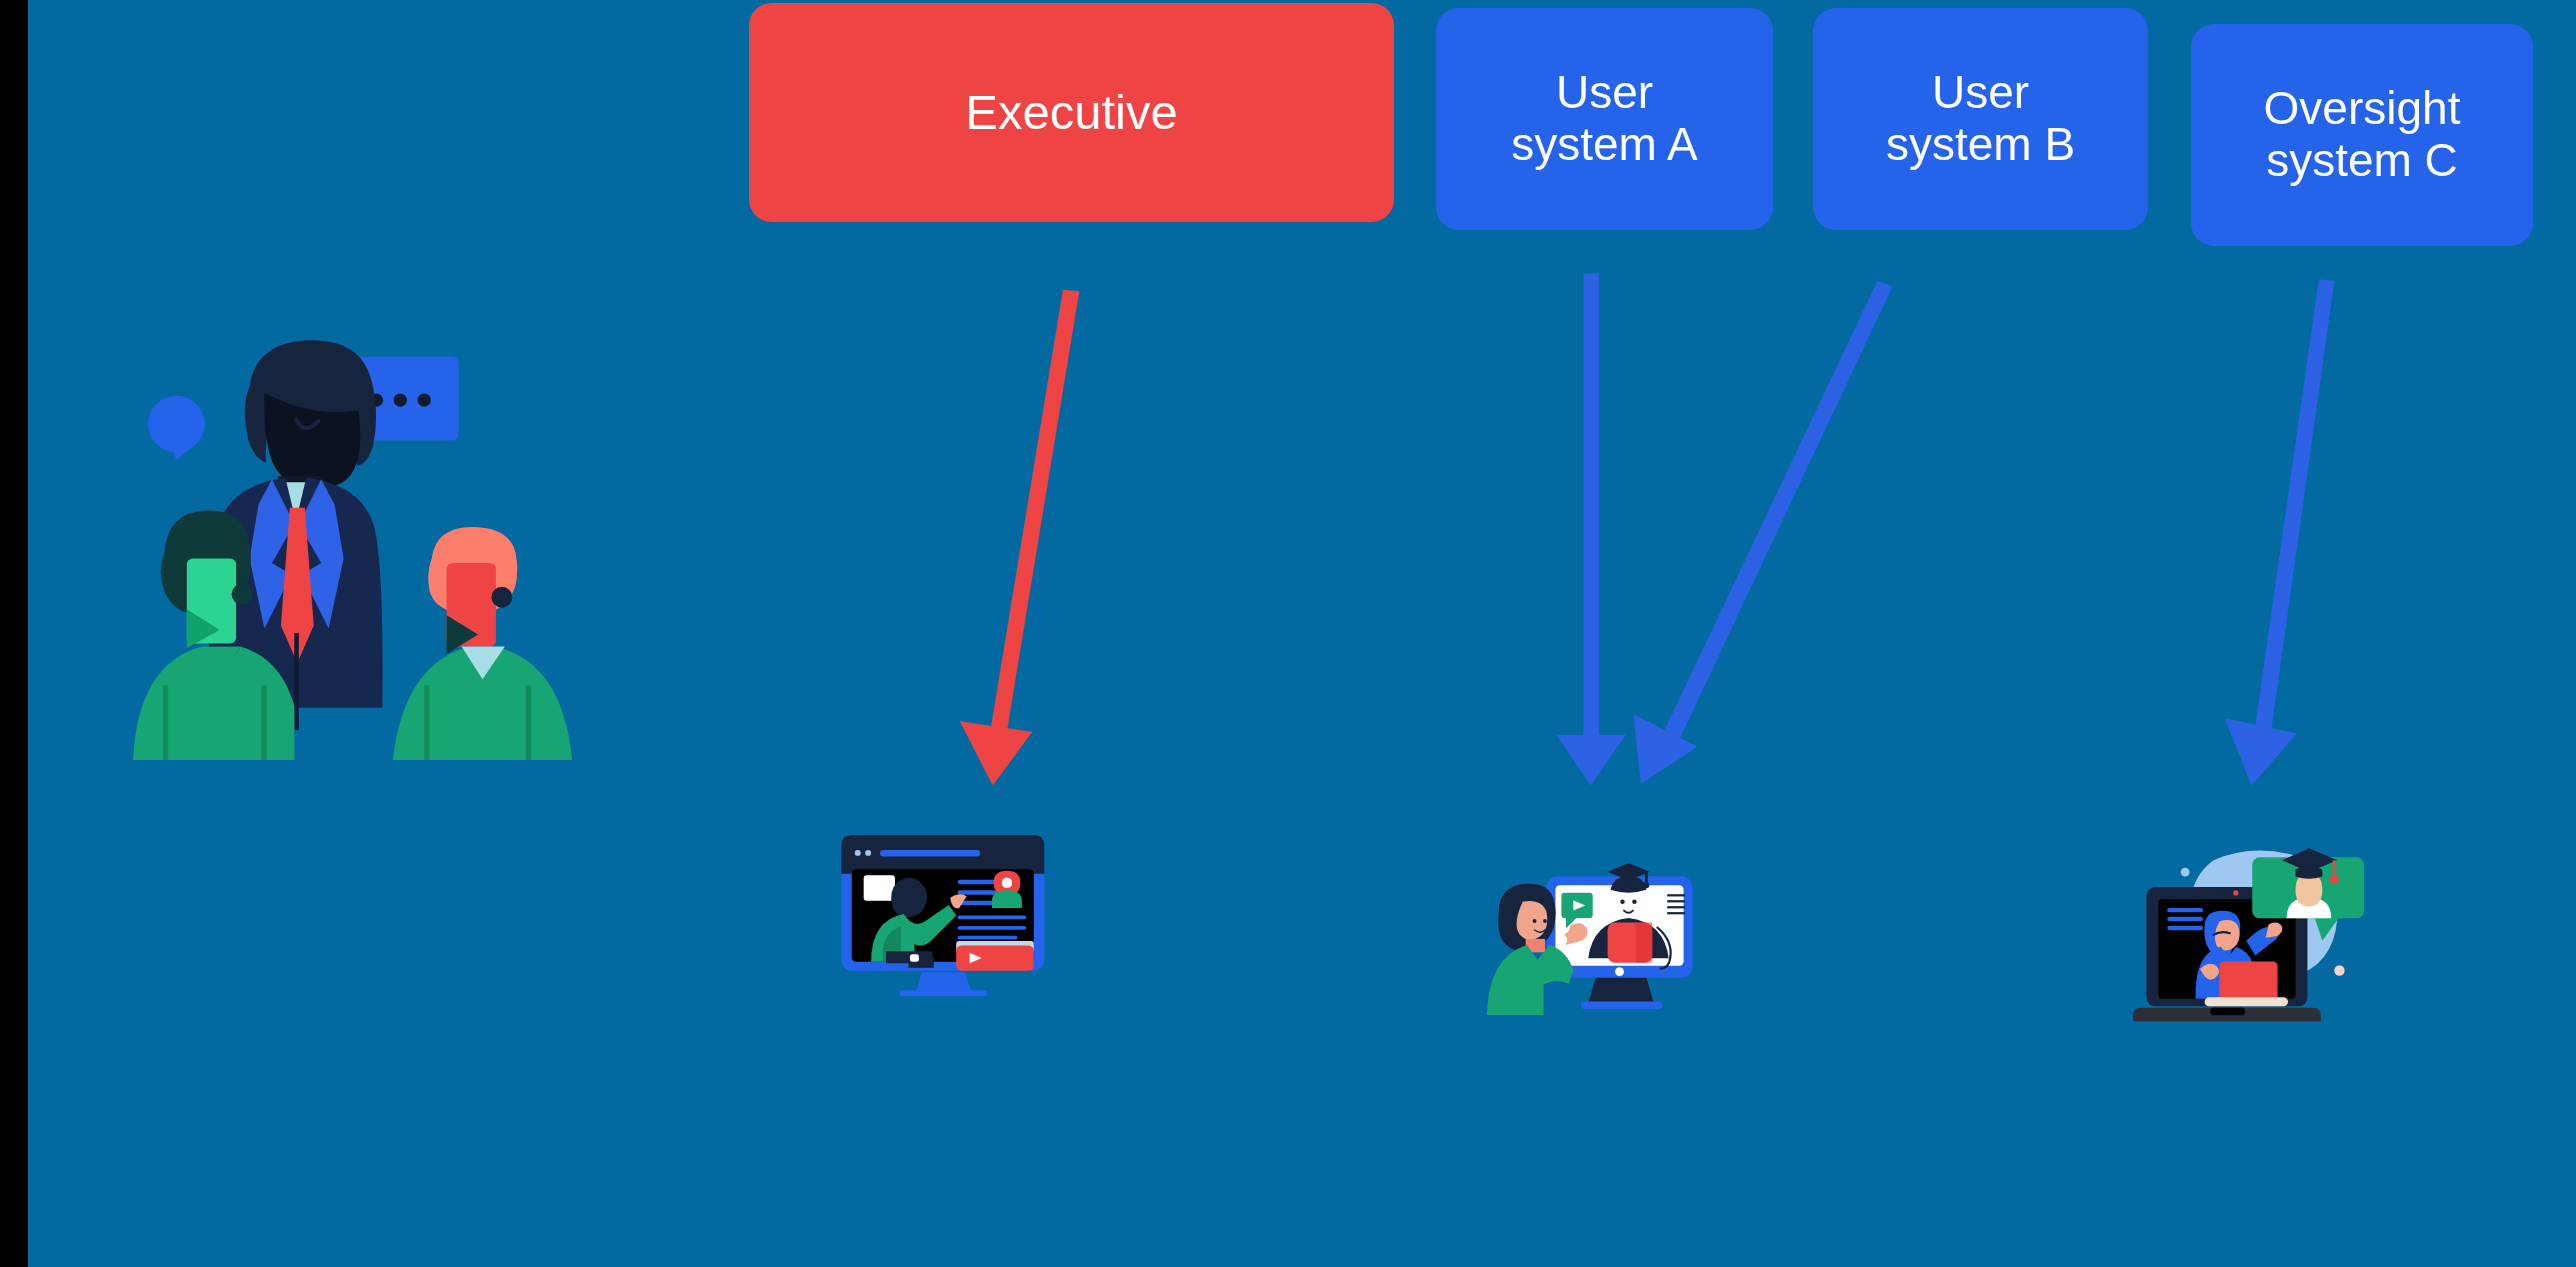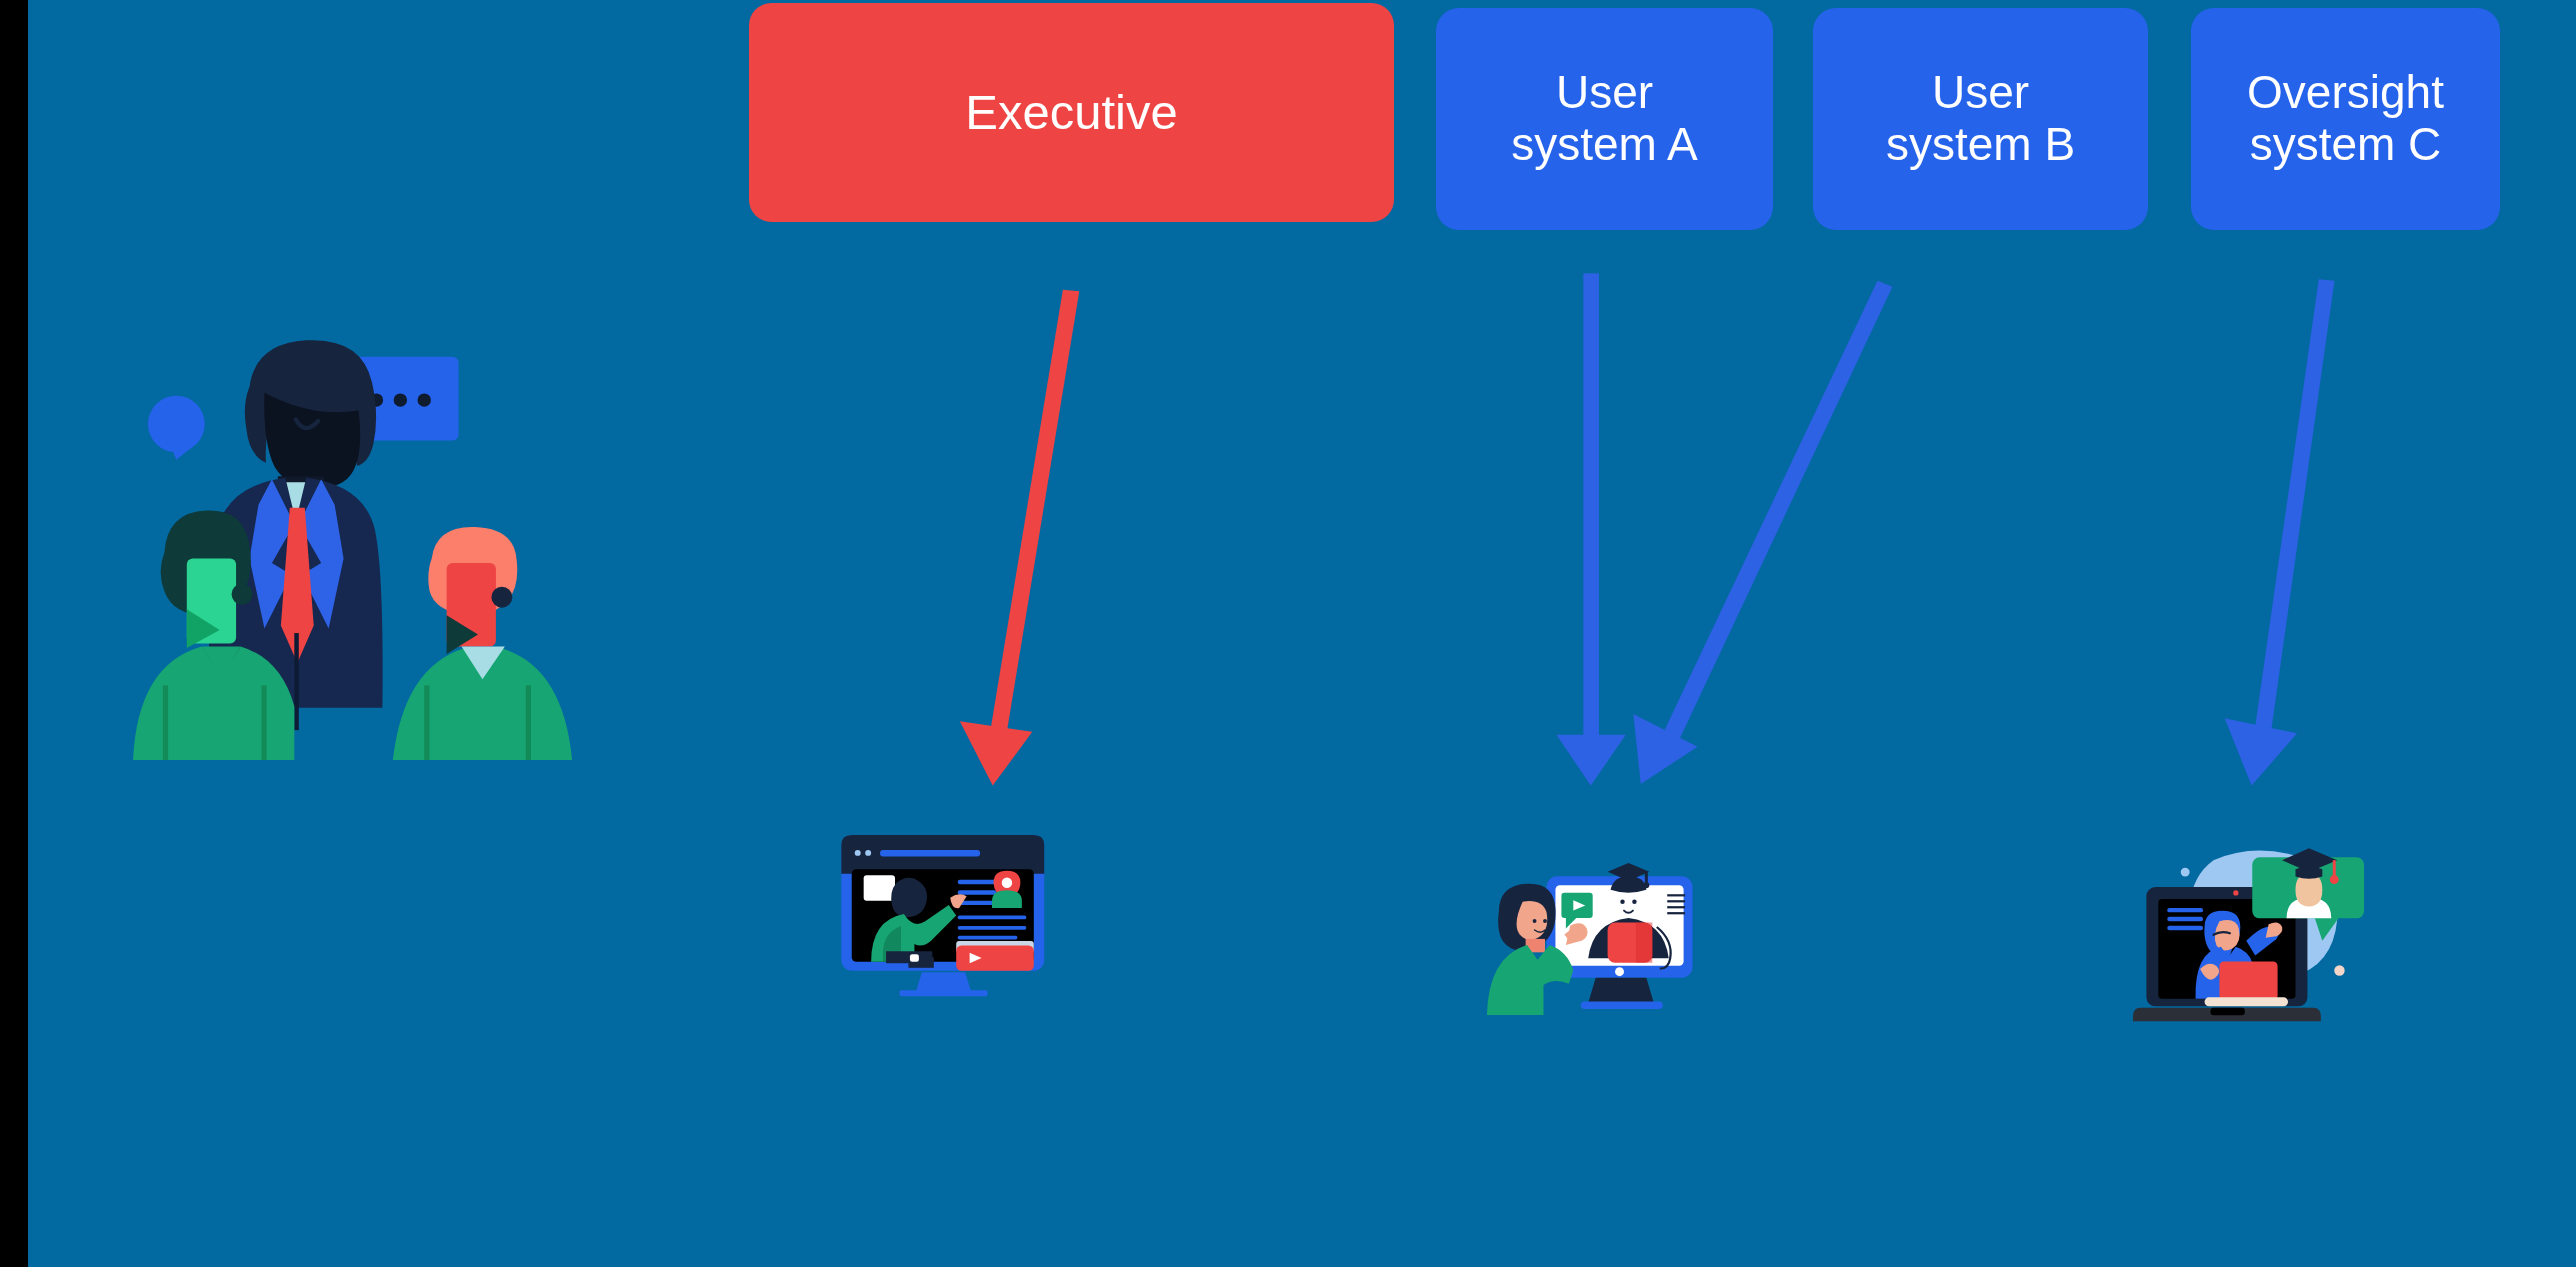--- a/index.html
+++ b/index.html
@@ -44,21 +44,21 @@
     left: 1408px; top: 7.5px; width: 337px; height: 222px;
     background: #2563EB;
     font-size: 46px;
   }
   #node-user-b {
     left: 1785px; top: 7.5px; width: 335px; height: 222px;
     background: #2563EB;
     font-size: 46px;
   }
   #node-oversight-c {
-    left: 2163px; top: 8px; width: 309px; height: 222px;
+    left: 2163px; top: 24px; width: 342px; height: 222px;
     background: #2563EB;
     font-size: 46px;
   }
 
   
   #arrow-layer {
     position: absolute;
     left: 0; top: 0;
     width: 2576px; height: 1268px;
     pointer-events: none;

